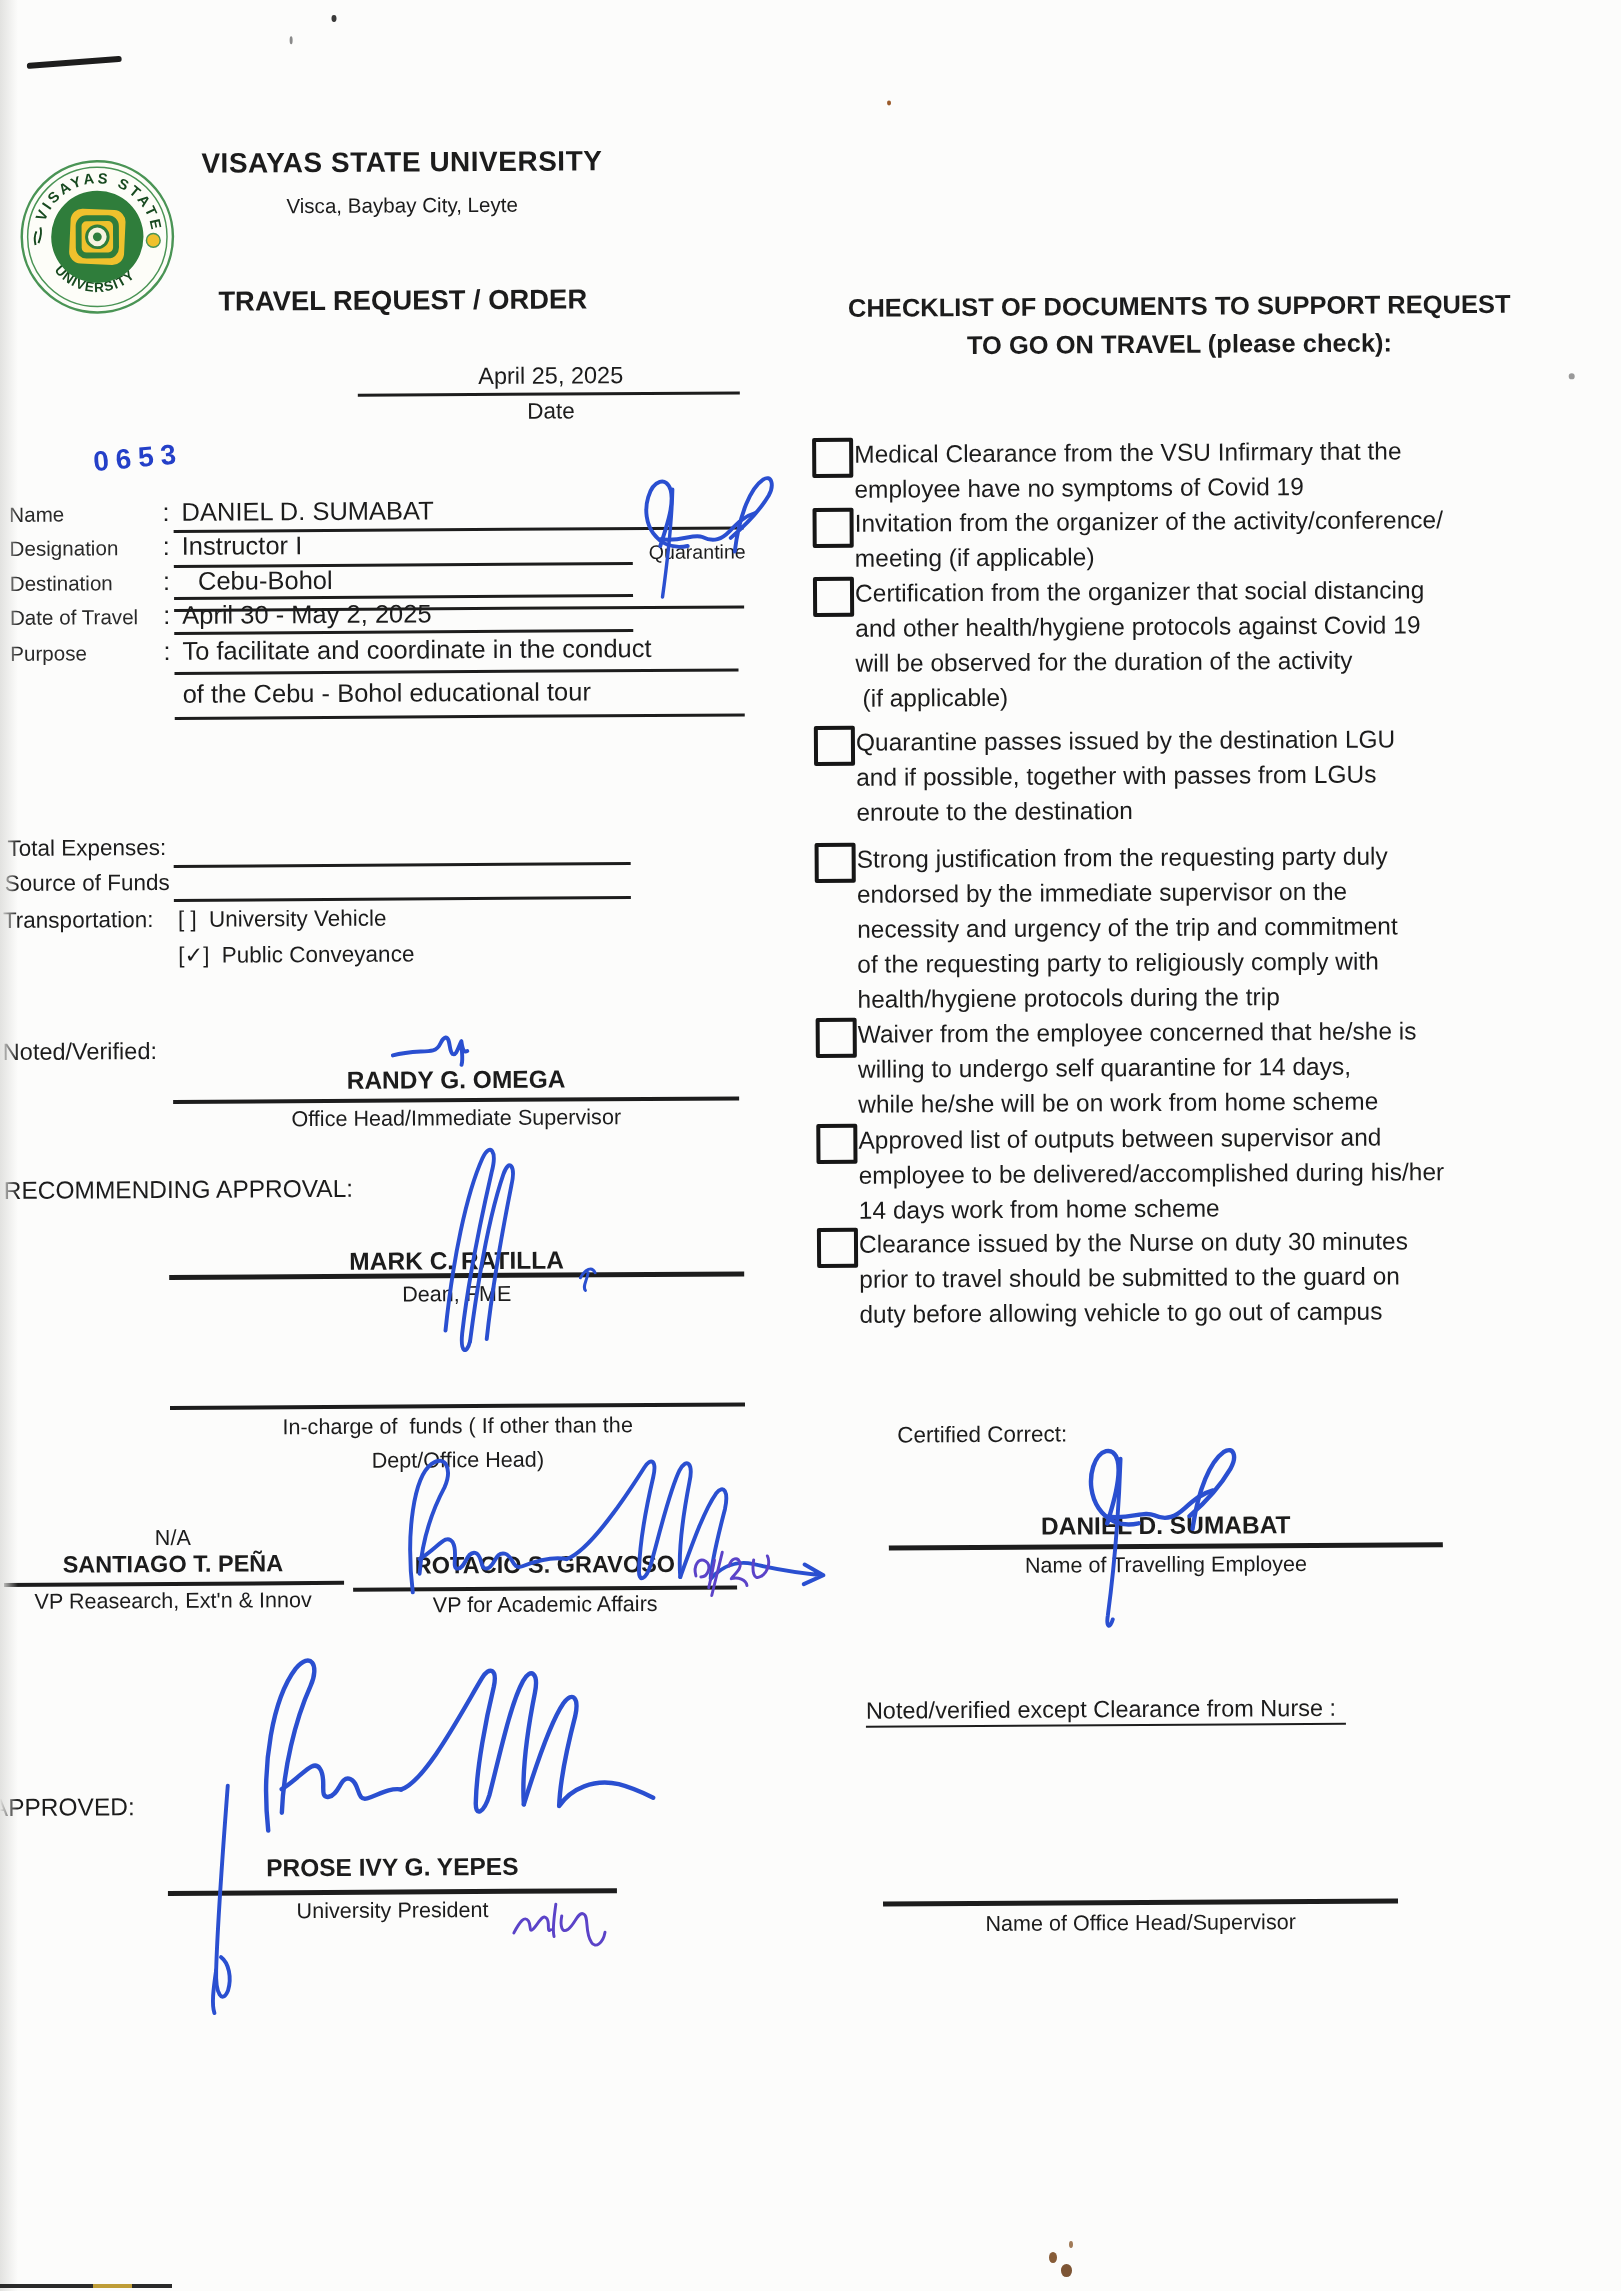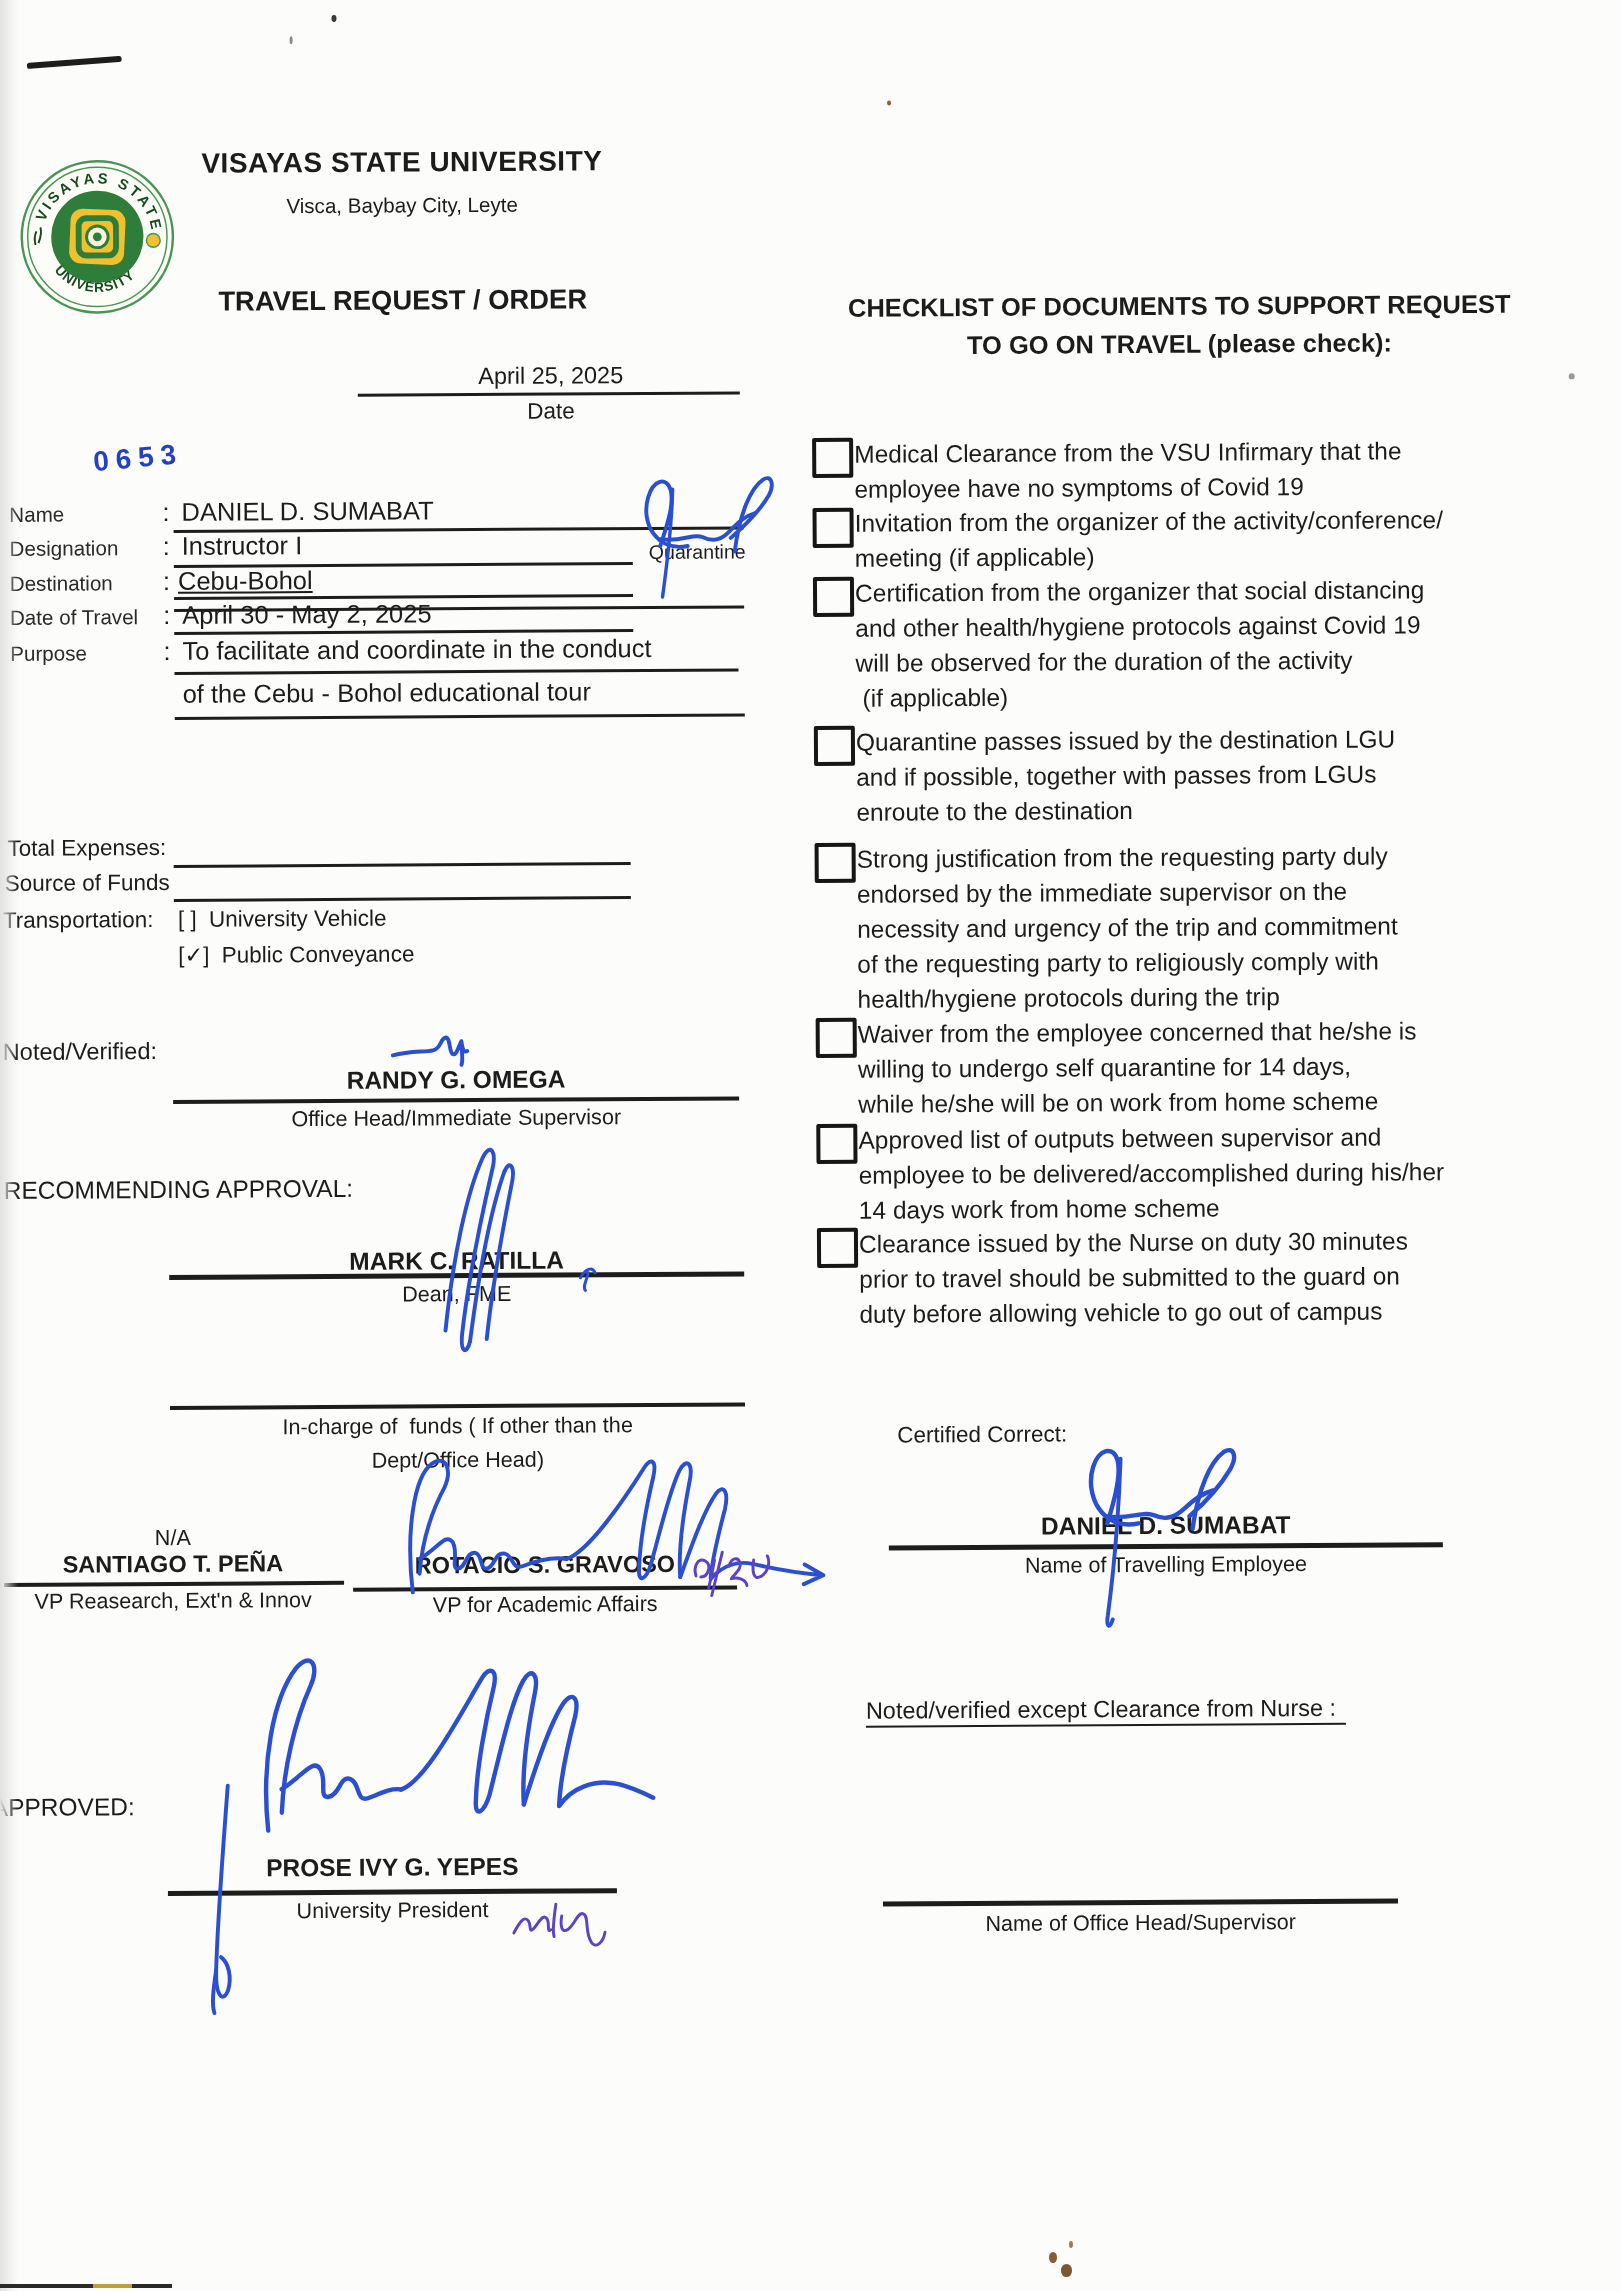--- a/index.html
+++ b/index.html
@@ -74,21 +74,21 @@
     <div class="abs lbl" style="left:11.8px;top:637px;">Purpose</div>
 
     <div class="abs val" style="left:165px;top:494px;">:</div>
     <div class="abs val" style="left:165px;top:528px;">:</div>
     <div class="abs val" style="left:165px;top:563px;">:</div>
     <div class="abs val" style="left:165px;top:597px;">:</div>
     <div class="abs val" style="left:165px;top:633px;">:</div>
 
     <div class="abs val" style="left:184px;top:494px;">DANIEL D. SUMABAT</div>
     <div class="abs val" style="left:184px;top:528px;text-align:right;">Instructor I</div>
-    <div class="abs val" style="left:180px;top:563px;text-decoration:underline;">Cebu-Bohol</div>
+    <div class="abs val" style="left:200px;top:563px;">Cebu-Bohol</div>
     <div class="abs val" style="left:184px;top:597px;">April 30 - May 2, 2025</div>
     <div class="abs val" style="left:184px;top:633px;">To facilitate and coordinate in the conduct</div>
     <div class="abs val" style="left:184px;top:676px;">of the Cebu - Bohol educational tour</div>
 
     <div class="u" style="left:176px;top:526px;width:570px;height:2.9px;"></div>
     <div class="u" style="left:176px;top:561px;width:459px;height:2.9px;"></div>
     <div class="u" style="left:176px;top:593px;width:459px;height:2.9px;"></div>
     <div class="u" style="left:176px;top:605px;width:570px;height:2.9px;"></div>
     <div class="u" style="left:176px;top:628px;width:459px;height:2.9px;"></div>
     <div class="u" style="left:176px;top:668px;width:564px;height:2.9px;"></div>

